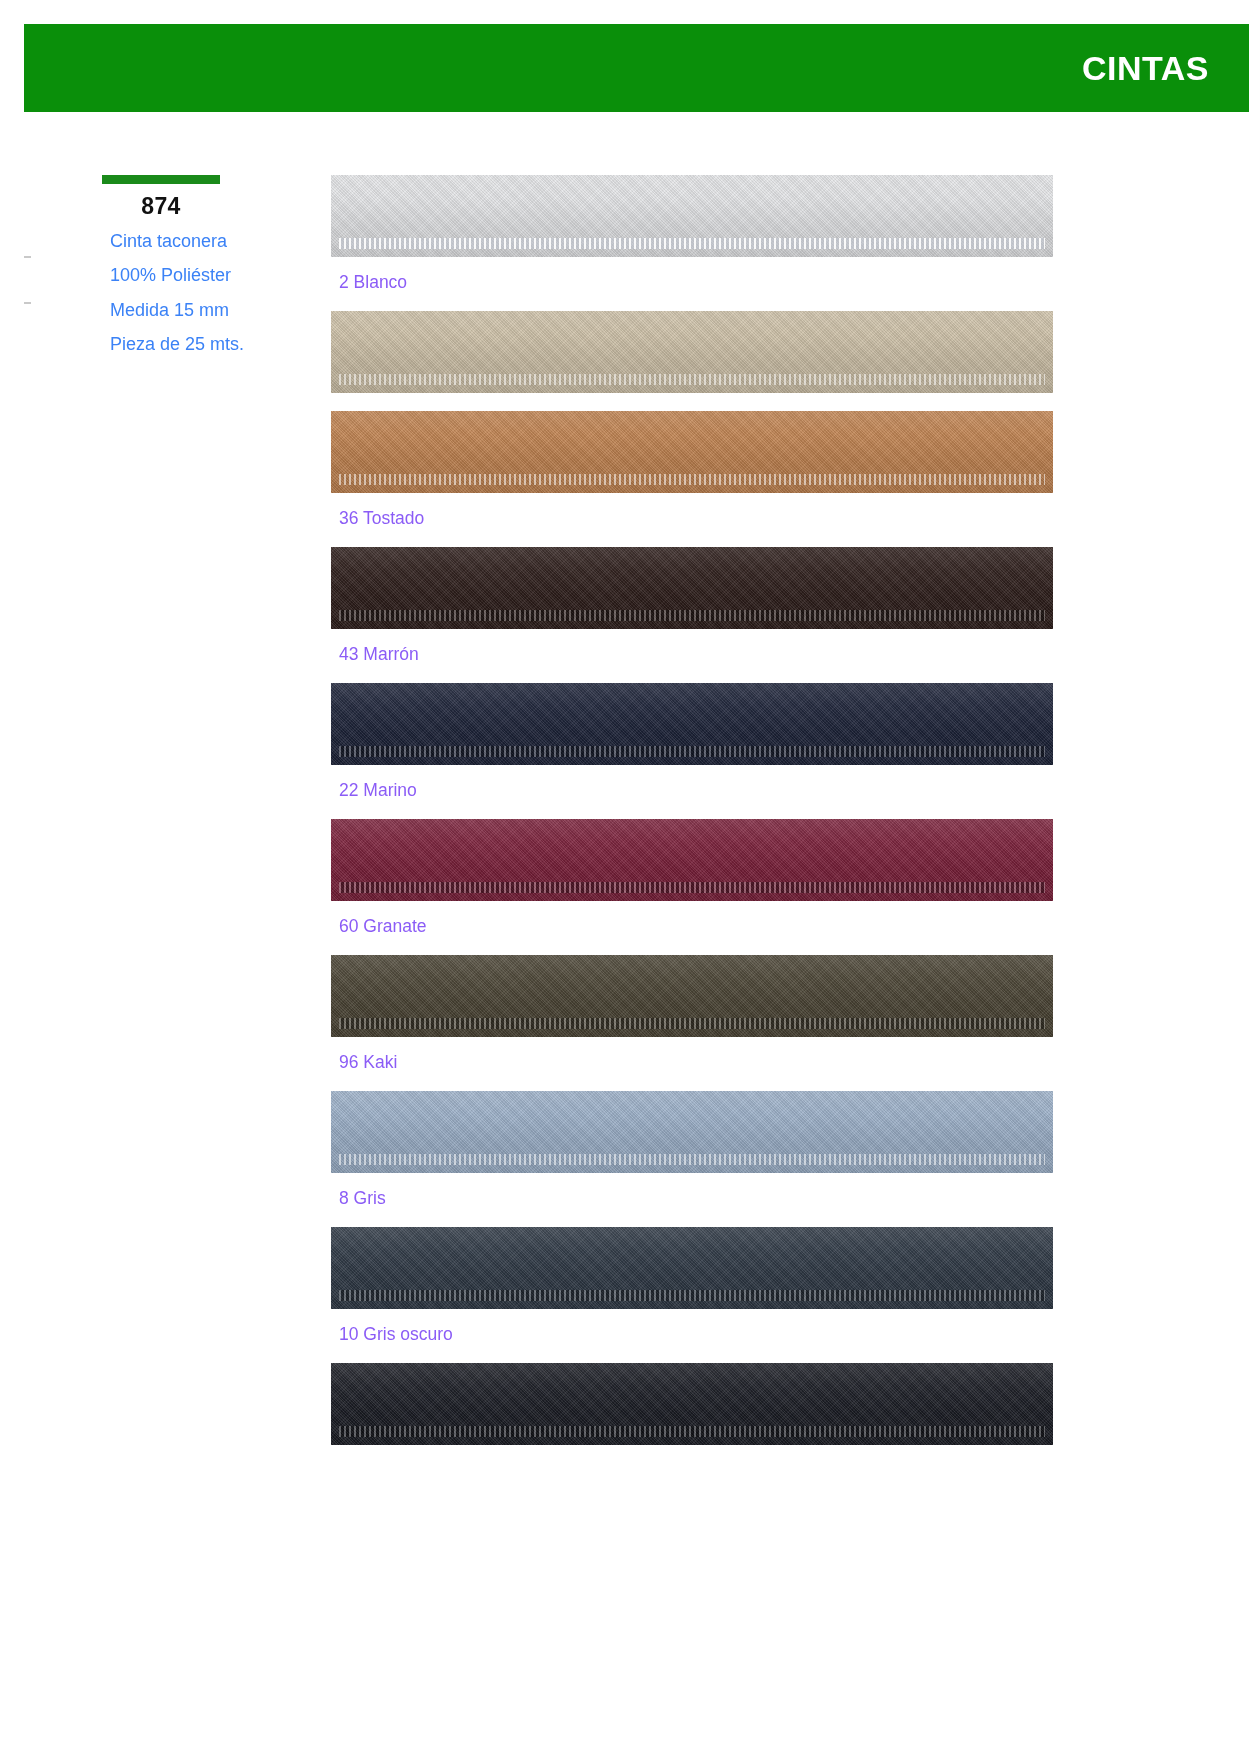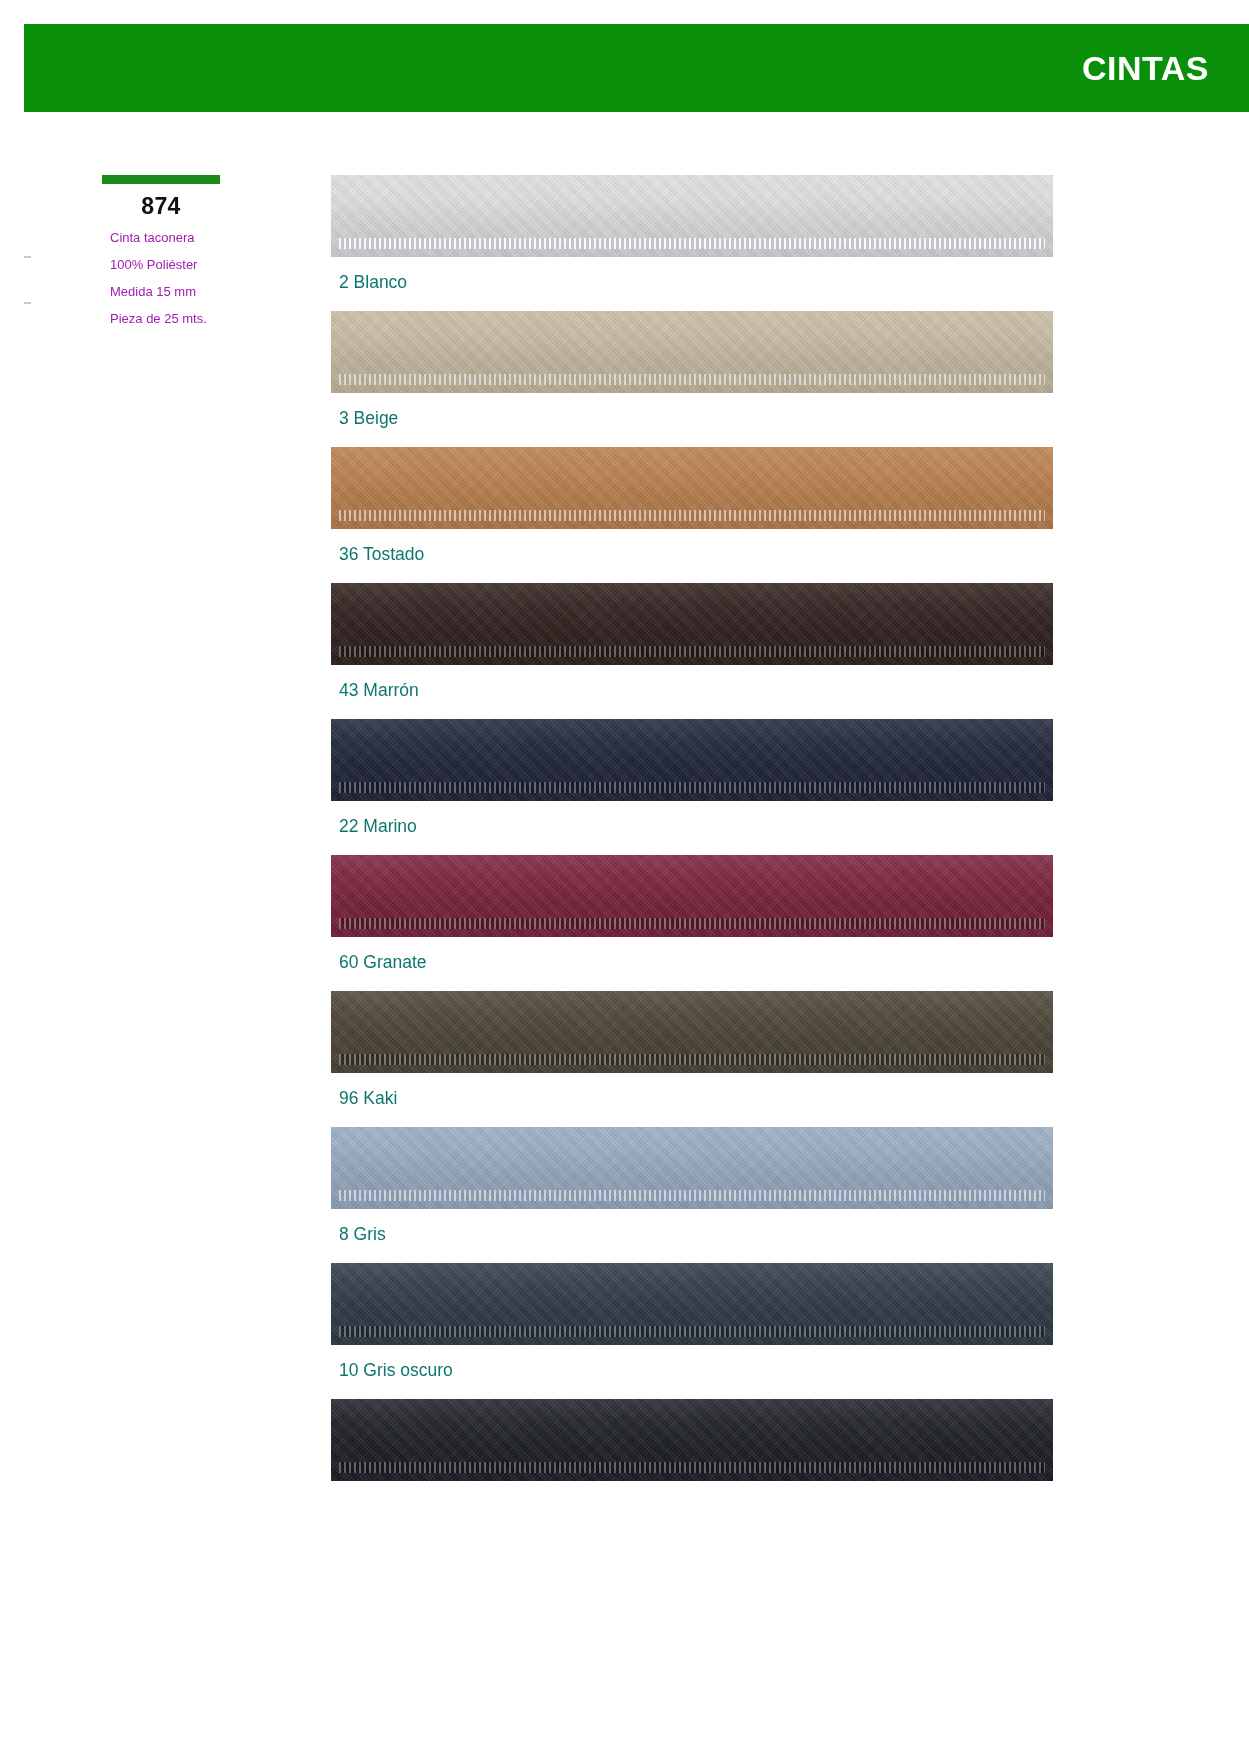--- a/index.html
+++ b/index.html
@@ -56,23 +56,23 @@
   .sidebar-code {
     font-size: 23px;
     font-weight: bold;
     color: #111111;
     text-align: center;
     width: 118px;
     margin-bottom: 5px;
     letter-spacing: 0.3px;
   }
   .sidebar-desc {
-    font-size: 13px;
+    font-size: 18px;
     line-height: 1.47;
-    color: #a21caf;
+    color: #3b82f6;
     white-space: nowrap;
   }
   .sidebar-desc div { }
 
   
   .scan-mark {
     position: absolute;
     left: 0;
     width: 7px;
     height: 2px;
@@ -136,21 +136,21 @@
       rgba(255,255,255,0.28) 0px, rgba(255,255,255,0.28) 2px,
       rgba(0,0,0,0.35) 2px, rgba(0,0,0,0.35) 5px);
   }
   .selvedge.faint {
     background-image: repeating-linear-gradient(90deg,
       rgba(255,255,255,0.9) 0px, rgba(255,255,255,0.9) 2px,
       rgba(190,195,205,0.6) 2px, rgba(190,195,205,0.6) 5px);
   }
   .swatch-label {
     font-size: 17.5px;
-    color: #0f766e;
+    color: #8b5cf6;
     padding-top: 7px;
     padding-left: 8px;
   }
 </style>
 </head>
 <body>
 
 <div class="header">
   <span class="header-title">CINTAS</span>
 </div>
@@ -173,21 +173,20 @@
       <div class="swatch-row">
         <div class="swatch" style="background: rgb(228, 229, 231);">
           <div class="selvedge faint"></div>
         </div>
         <div class="swatch-label">2 Blanco</div>
       </div>
       <div class="swatch-row">
         <div class="swatch" style="background: rgb(205, 192, 167);">
           <div class="selvedge"></div>
         </div>
-        <div class="swatch-label">3 Beige</div>
       </div>
       <div class="swatch-row">
         <div class="swatch" style="background: rgb(192, 130, 79);">
           <div class="selvedge"></div>
         </div>
         <div class="swatch-label">36 Tostado</div>
       </div>
       <div class="swatch-row">
         <div class="swatch" style="background: rgb(45, 29, 26);">
           <div class="selvedge dark"></div>

